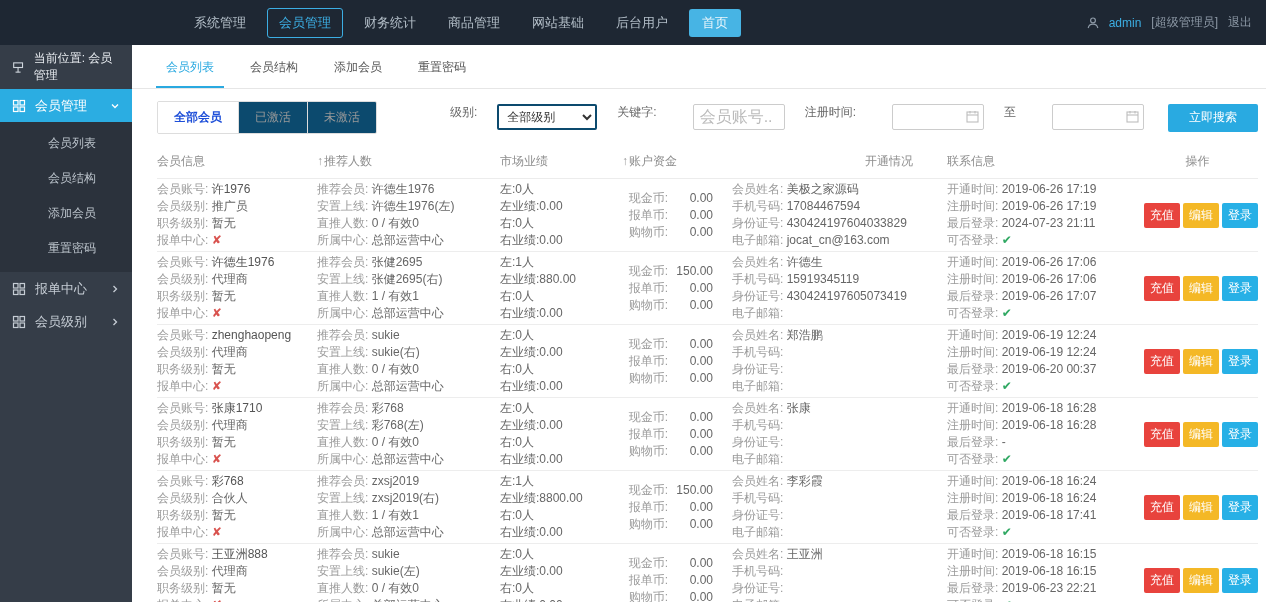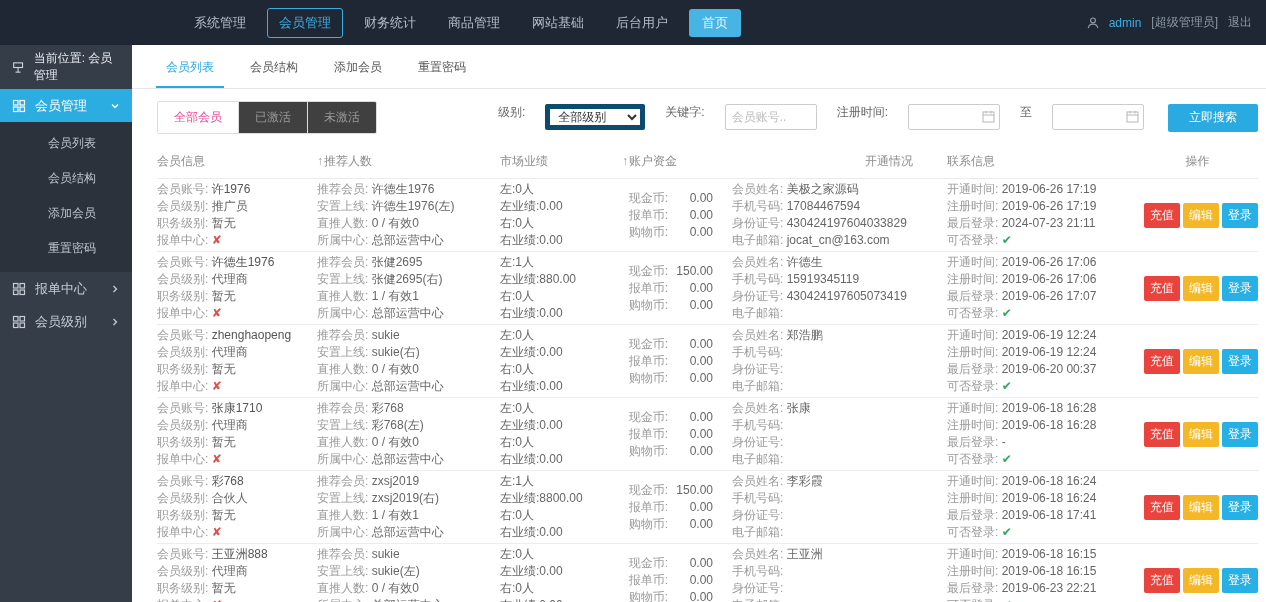--- a/index.html
+++ b/index.html
@@ -34,26 +34,26 @@
   .main { flex:1; background:#fff; overflow:hidden; display:flex; flex-direction:column; }
   .tabbar { height:44px; background:#fff; border-bottom:1px solid #e6e6e6; display:flex; padding-left:16px; }
   .tab { padding:14px 10px 12px; margin:0 8px; color:#555; cursor:pointer; border-bottom:2px solid transparent; }
   .tab.active { color:#2aa9e0; border-bottom-color:#2aa9e0; }
 
   .content { padding:12px 8px 0 25px; flex:1; overflow:hidden; }
 
   
   .toolbar { display:flex; align-items:center; }
   .seg { display:inline-flex; border:1px solid #ddd; border-radius:2px; overflow:hidden; }
-  .seg-item { padding:7px 16px; border-right:1px solid #ddd; color:#999; background:#404040; cursor:pointer; }
+  .seg-item { padding:7px 16px; border-right:1px solid #ddd; color:#999; background:#0c4a6e; cursor:pointer; }
   .seg-item:last-child { border-right:none; }
-  .seg-item.active { color:#ec4899; background:#fff; }
+  .seg-item.active { color:#1d4ed8; background:#fff;font-weight:bold; }
   .filters { margin-left:auto; display:flex; align-items:flex-start; gap:20px; color:#666; }
-  .filters select { height:26px; width:100px; border:5px solid #0c4a6e; border-radius:2px; color:#333; font-size:12px; padding:0 4px; background:#fff; }
-  .filters input { height:26px; width:92px; border:1px solid #ccc; border-radius:2px; font-size:12px; padding:0 6px; color:#333; }
+  .filters select { height:26px; width:100px; border:2px solid #0c4a6e; border-radius:2px; color:#333; font-size:12px; padding:0 4px; background:#fff; }
+  .filters input { height:26px; width:92px; border:1px solid #ccc; border-radius:2px; font-size:16px; padding:0 6px; color:#333;margin-left:16px; }
   .filters input::placeholder { color:#bbb; }
   .datewrap { position:relative; display:inline-flex; }
   .datewrap .cal { position:absolute; right:5px; top:6px; pointer-events:none; opacity:.55; }
   .search-btn { height:28px; padding:0 21px; background:#29aae1; color:#fff; border:none; border-radius:2px; font-size:12px; cursor:pointer; margin-left:4px; }
 
   
   .grid7 { display:grid; grid-template-columns:160px 183px 122px 110px 215px 190px 1fr; }
   .thead { margin-top:10px; padding:9px 0 8px; color:#8e8e8e; border-bottom:1px solid #ececec; }
   .thead .th { white-space:nowrap; }
   .thead .th .arrow { color:#9a9a9a; margin-right:1px; }

